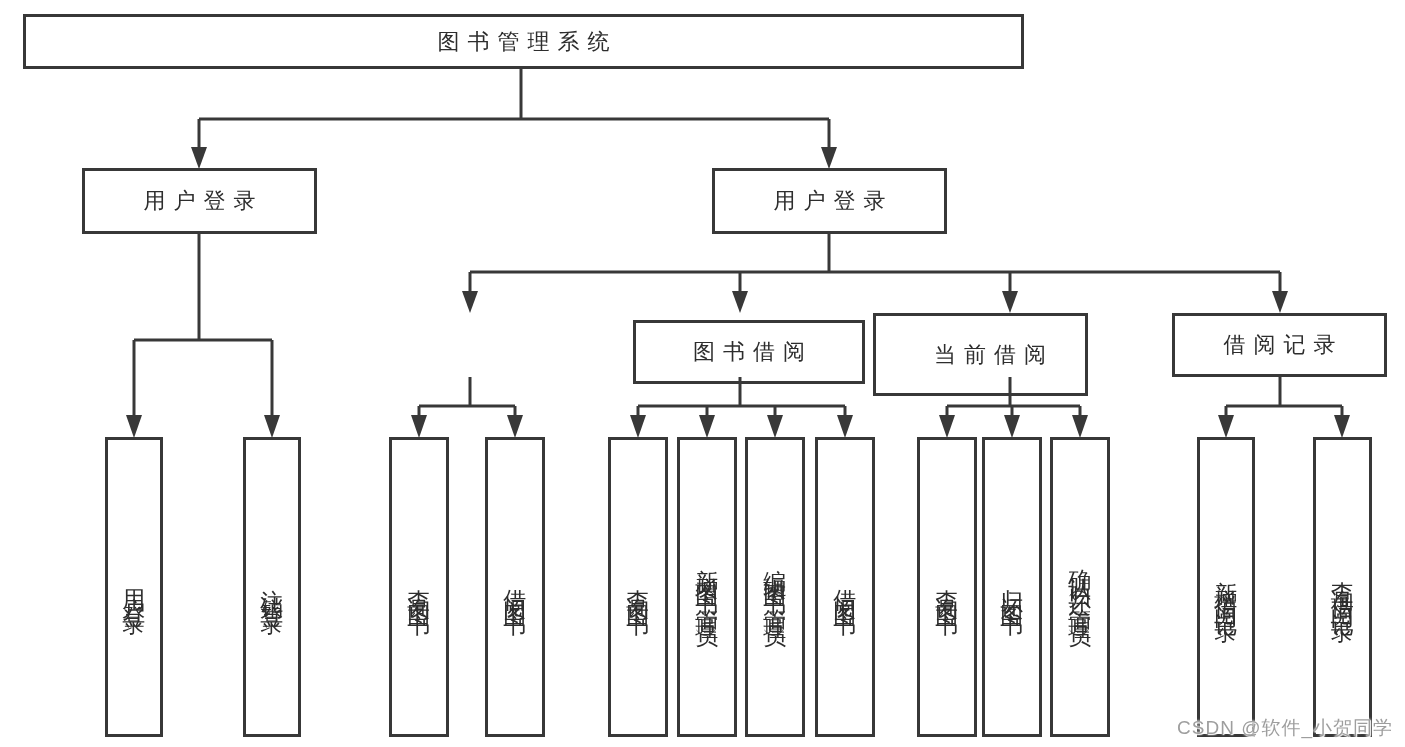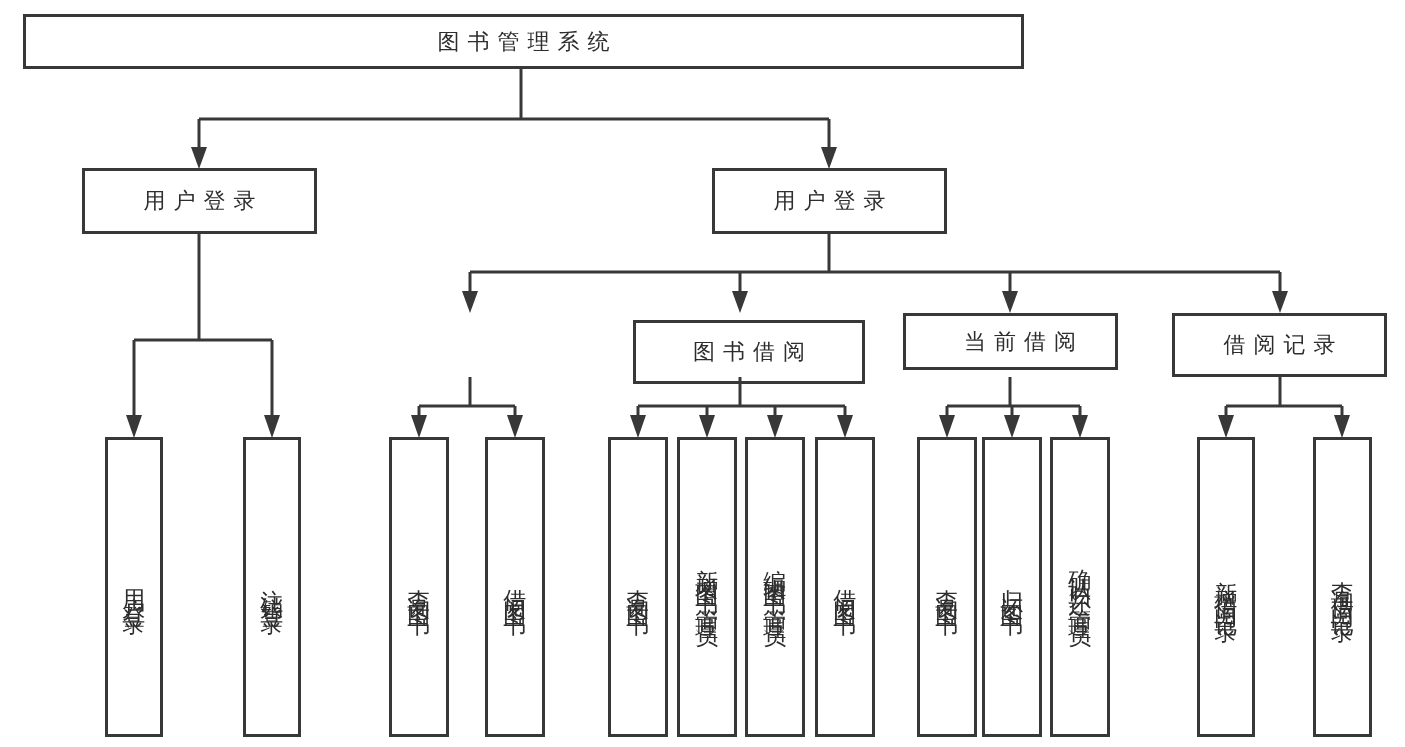--- a/index.html
+++ b/index.html
@@ -45,21 +45,21 @@
     width:60px;
   }
   
   #b-root{left:23px;top:14px;width:1001px;height:55px;}
   
   #b-login{left:82px;top:168px;width:235px;height:66px;}
   #b-mgmt{left:712px;top:168px;width:235px;height:66px;}
   
   #b-nb{left:362px;top:313px;width:216px;height:64px;}
   #b-bb{left:633px;top:320px;width:232px;height:64px;}
-  #b-cb{left:903px;top:313px;width:215px;height:57px;padding-left:19px;}
+  #b-cb{left:873px;top:313px;width:215px;height:83px;padding-left:19px;}
   #b-br{left:1172px;top:313px;width:215px;height:64px;}
   
   #t-ul1{left:105px;width:58px;}
   #t-ul2{left:243px;width:58px;}
   #t-nb1{left:389px;}
   #t-nb2{left:485px;}
   #t-bb1{left:608px;}
   #t-bb2{left:677px;}
   #t-bb3{left:745px;}
   #t-bb4{left:815px;}
@@ -192,14 +192,15 @@
     <g>
       <line x1="1280" y1="377" x2="1280" y2="406"></line>
       <line x1="1226" y1="406" x2="1342" y2="406"></line>
       <line x1="1226" y1="406" x2="1226" y2="419"></line>
       <polygon points="1218,415 1234,415 1226,438"></polygon>
       <line x1="1342" y1="406" x2="1342" y2="419"></line>
       <polygon points="1334,415 1350,415 1342,438"></polygon>
     </g>
   </svg>
 
+  <div class="watermark">CSDN @软件_小贺同学</div>
 
 </div>
 
 </body></html>

